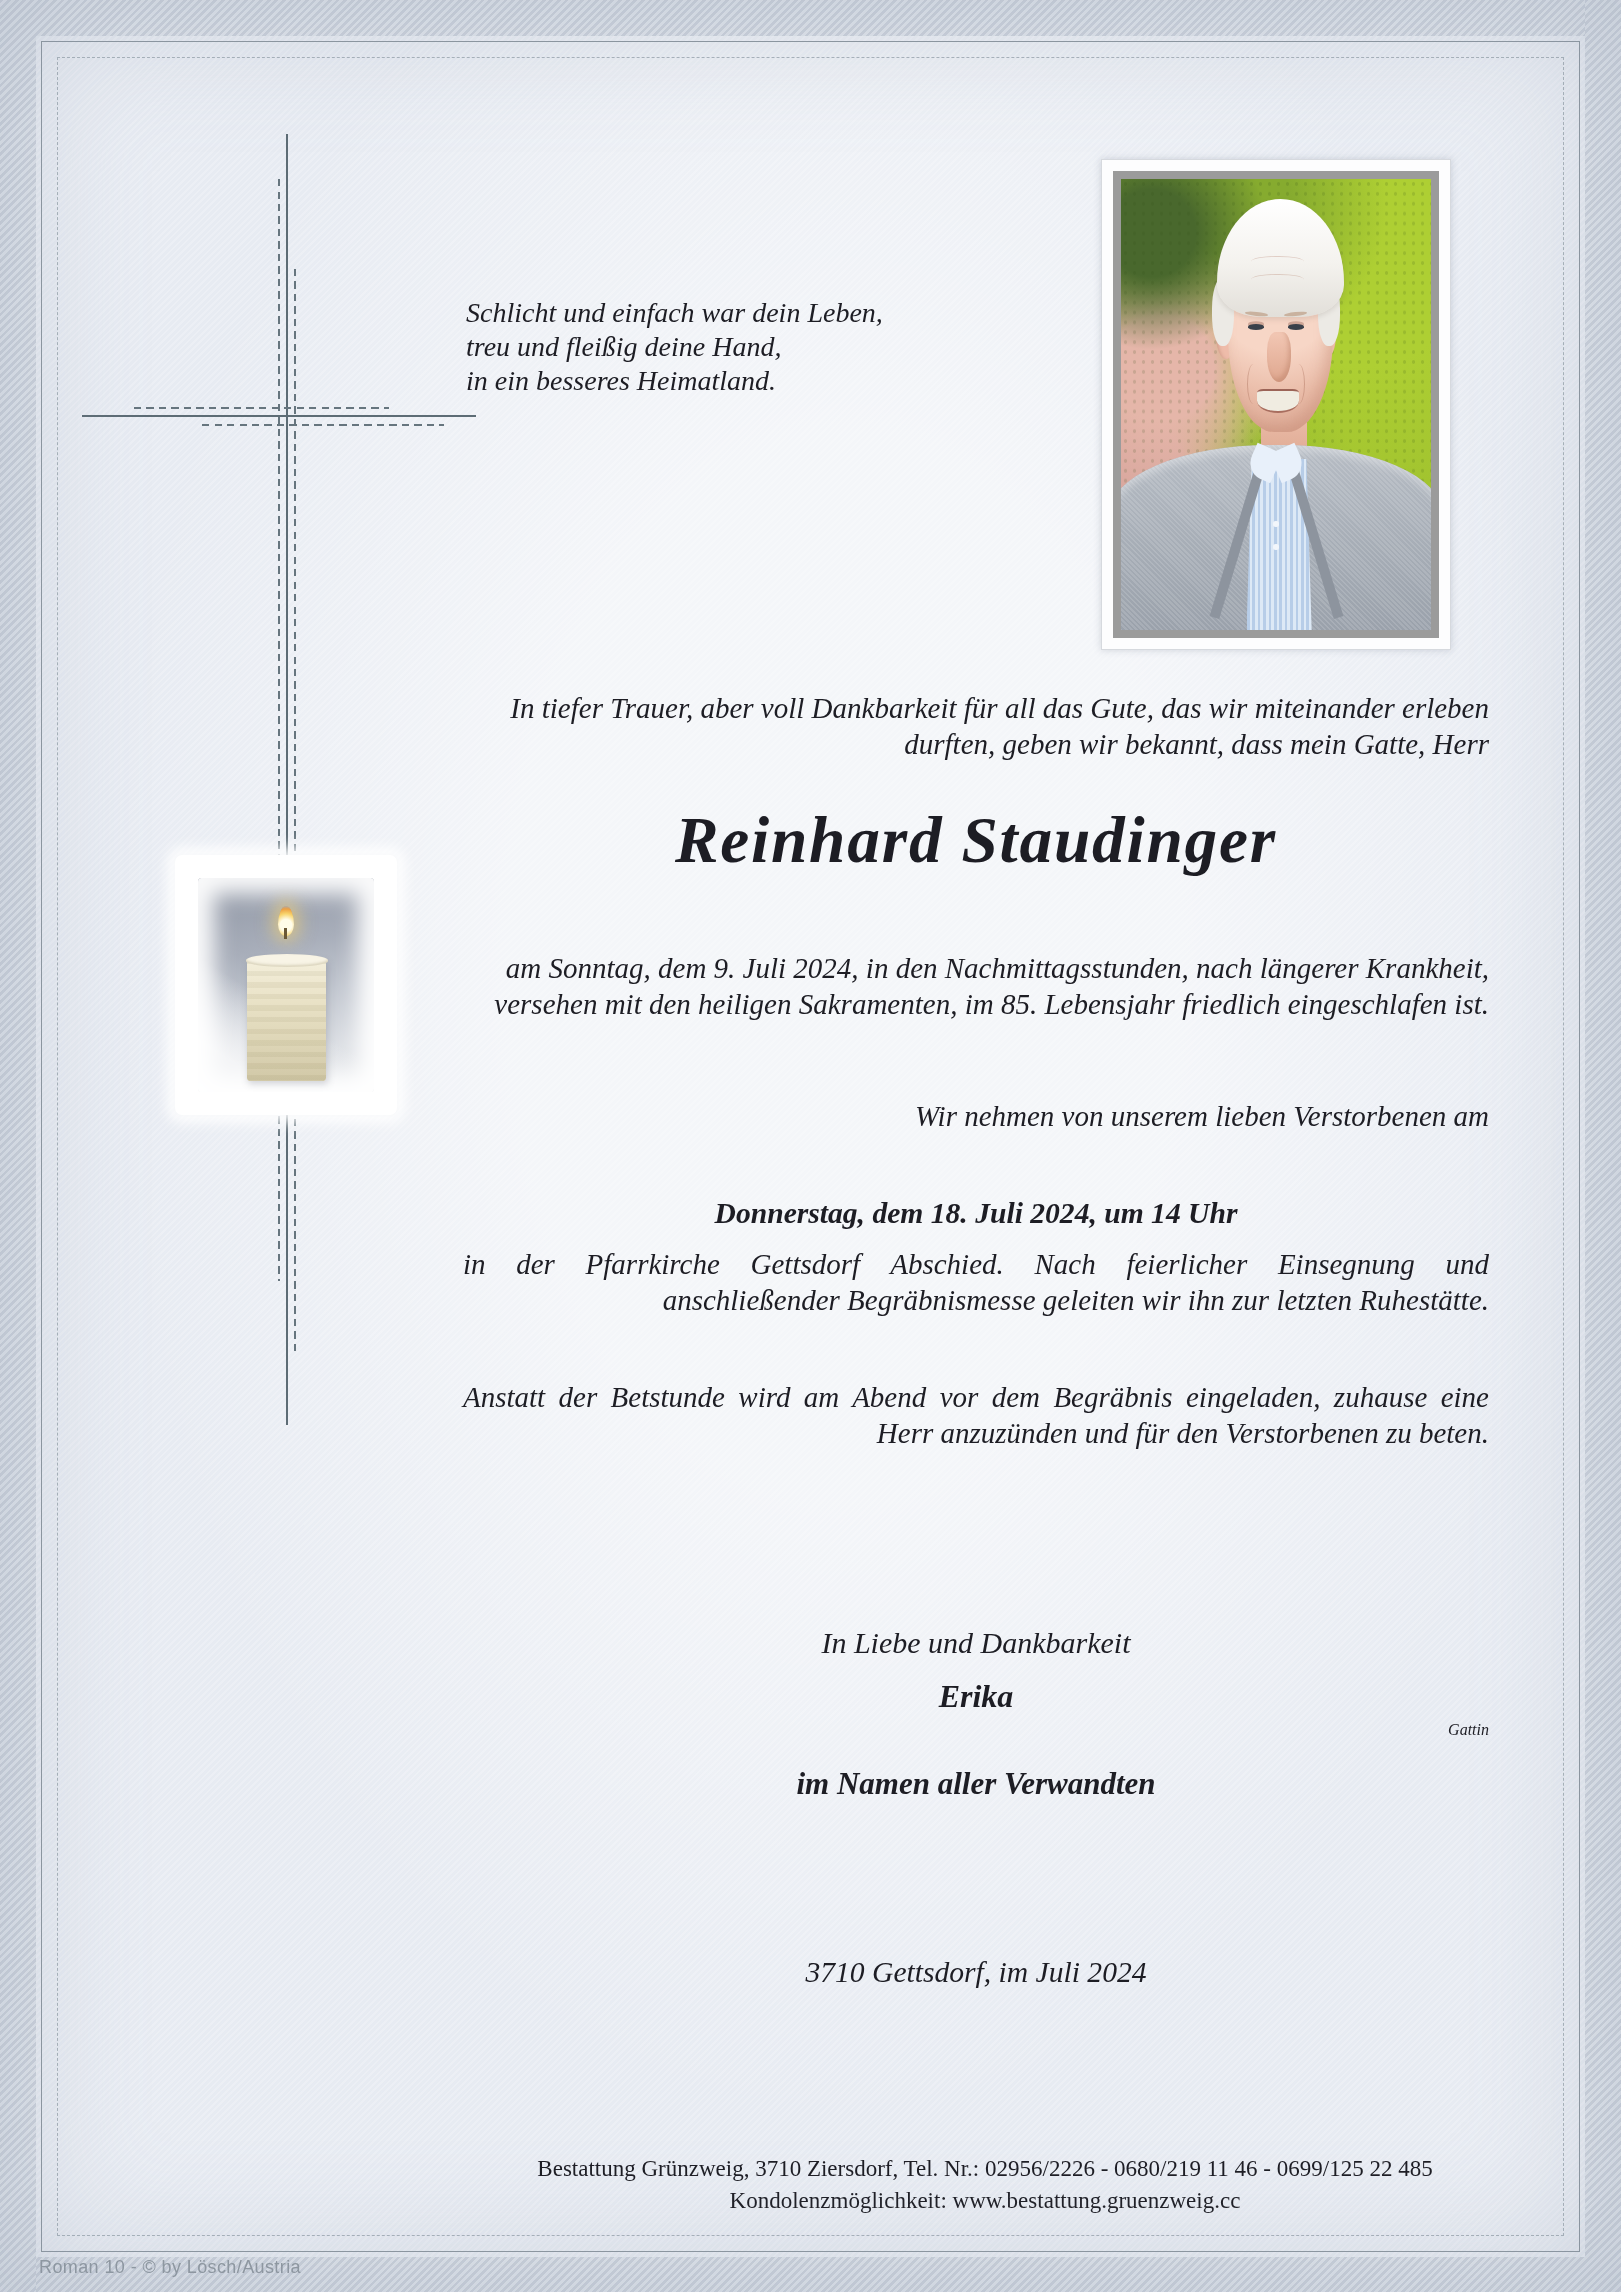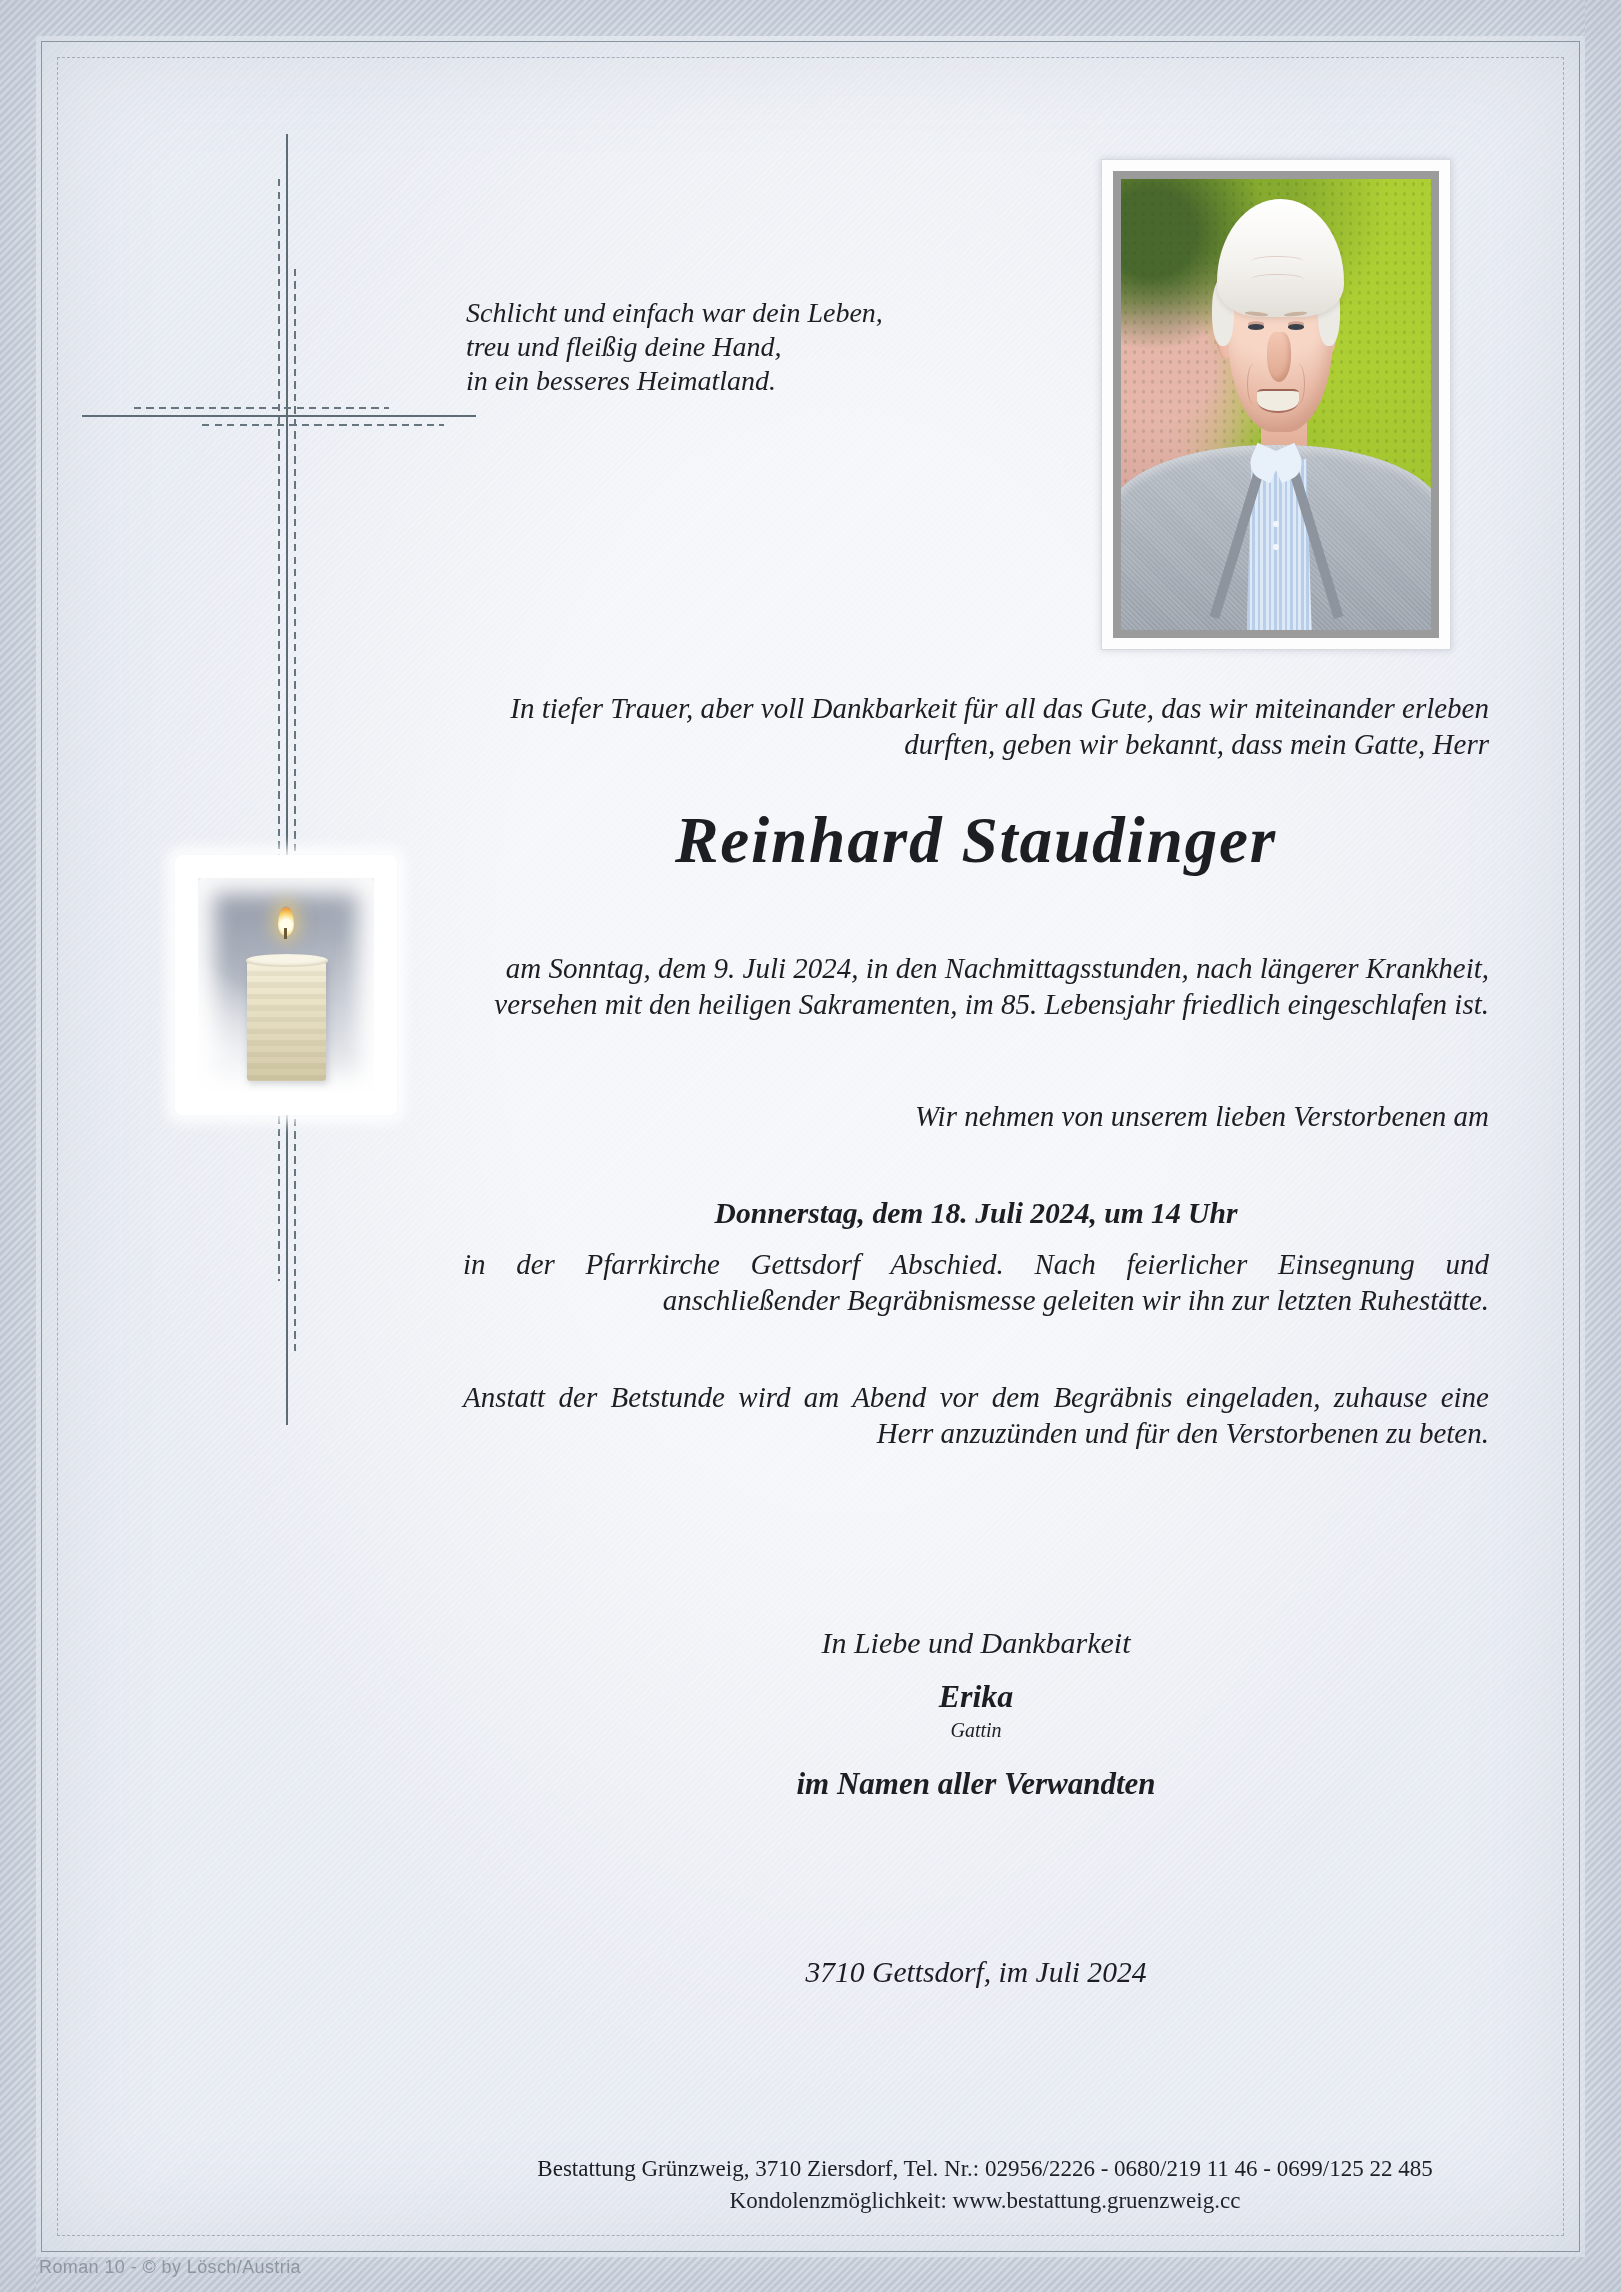--- a/index.html
+++ b/index.html
@@ -131,21 +131,21 @@
   .intro{top:690px;}
   .deceased-name{top:804px;left:463px;width:1026px;text-align:center;
     font-weight:bold;font-size:66px;line-height:72px;letter-spacing:1.8px;transform:scaleX(.99);}
   .death{top:950px;}
   .farewell{top:1098px;}
   .funeral-dt{top:1167px;text-align:center;font-weight:bold;font-size:29.6px;margin-top:28px;}
   .church{top:1246px;}
   .betstunde{top:1379px;}
   .closing{top:1625px;text-align:center;font-size:30px;}
   .sig-name{top:1678px;text-align:center;font-weight:bold;font-size:32px;}
-  .sig-rel{top:1712px;text-align:center;font-size:20px;}
+  .sig-rel{top:1712px;text-align:right;font-size:16px;}
   .relatives{top:1766px;text-align:center;font-weight:bold;font-size:31px;}
   .place-date{top:1954px;text-align:center;font-size:29.6px;}
   .footer{left:358px;top:2153px;width:1254px;text-align:center;font-style:normal;
     font-size:23px;line-height:32px;}
   .print-credit{left:31px;top:2257px;font-style:normal;
     font-family:"Liberation Sans", sans-serif;font-size:18px;color:#8e979f;letter-spacing:0.4px;z-index:2;margin-left:8px;}
   .t,.footer,.print-credit{position:absolute;z-index:5;}
 </style>
 </head>
 <body>

